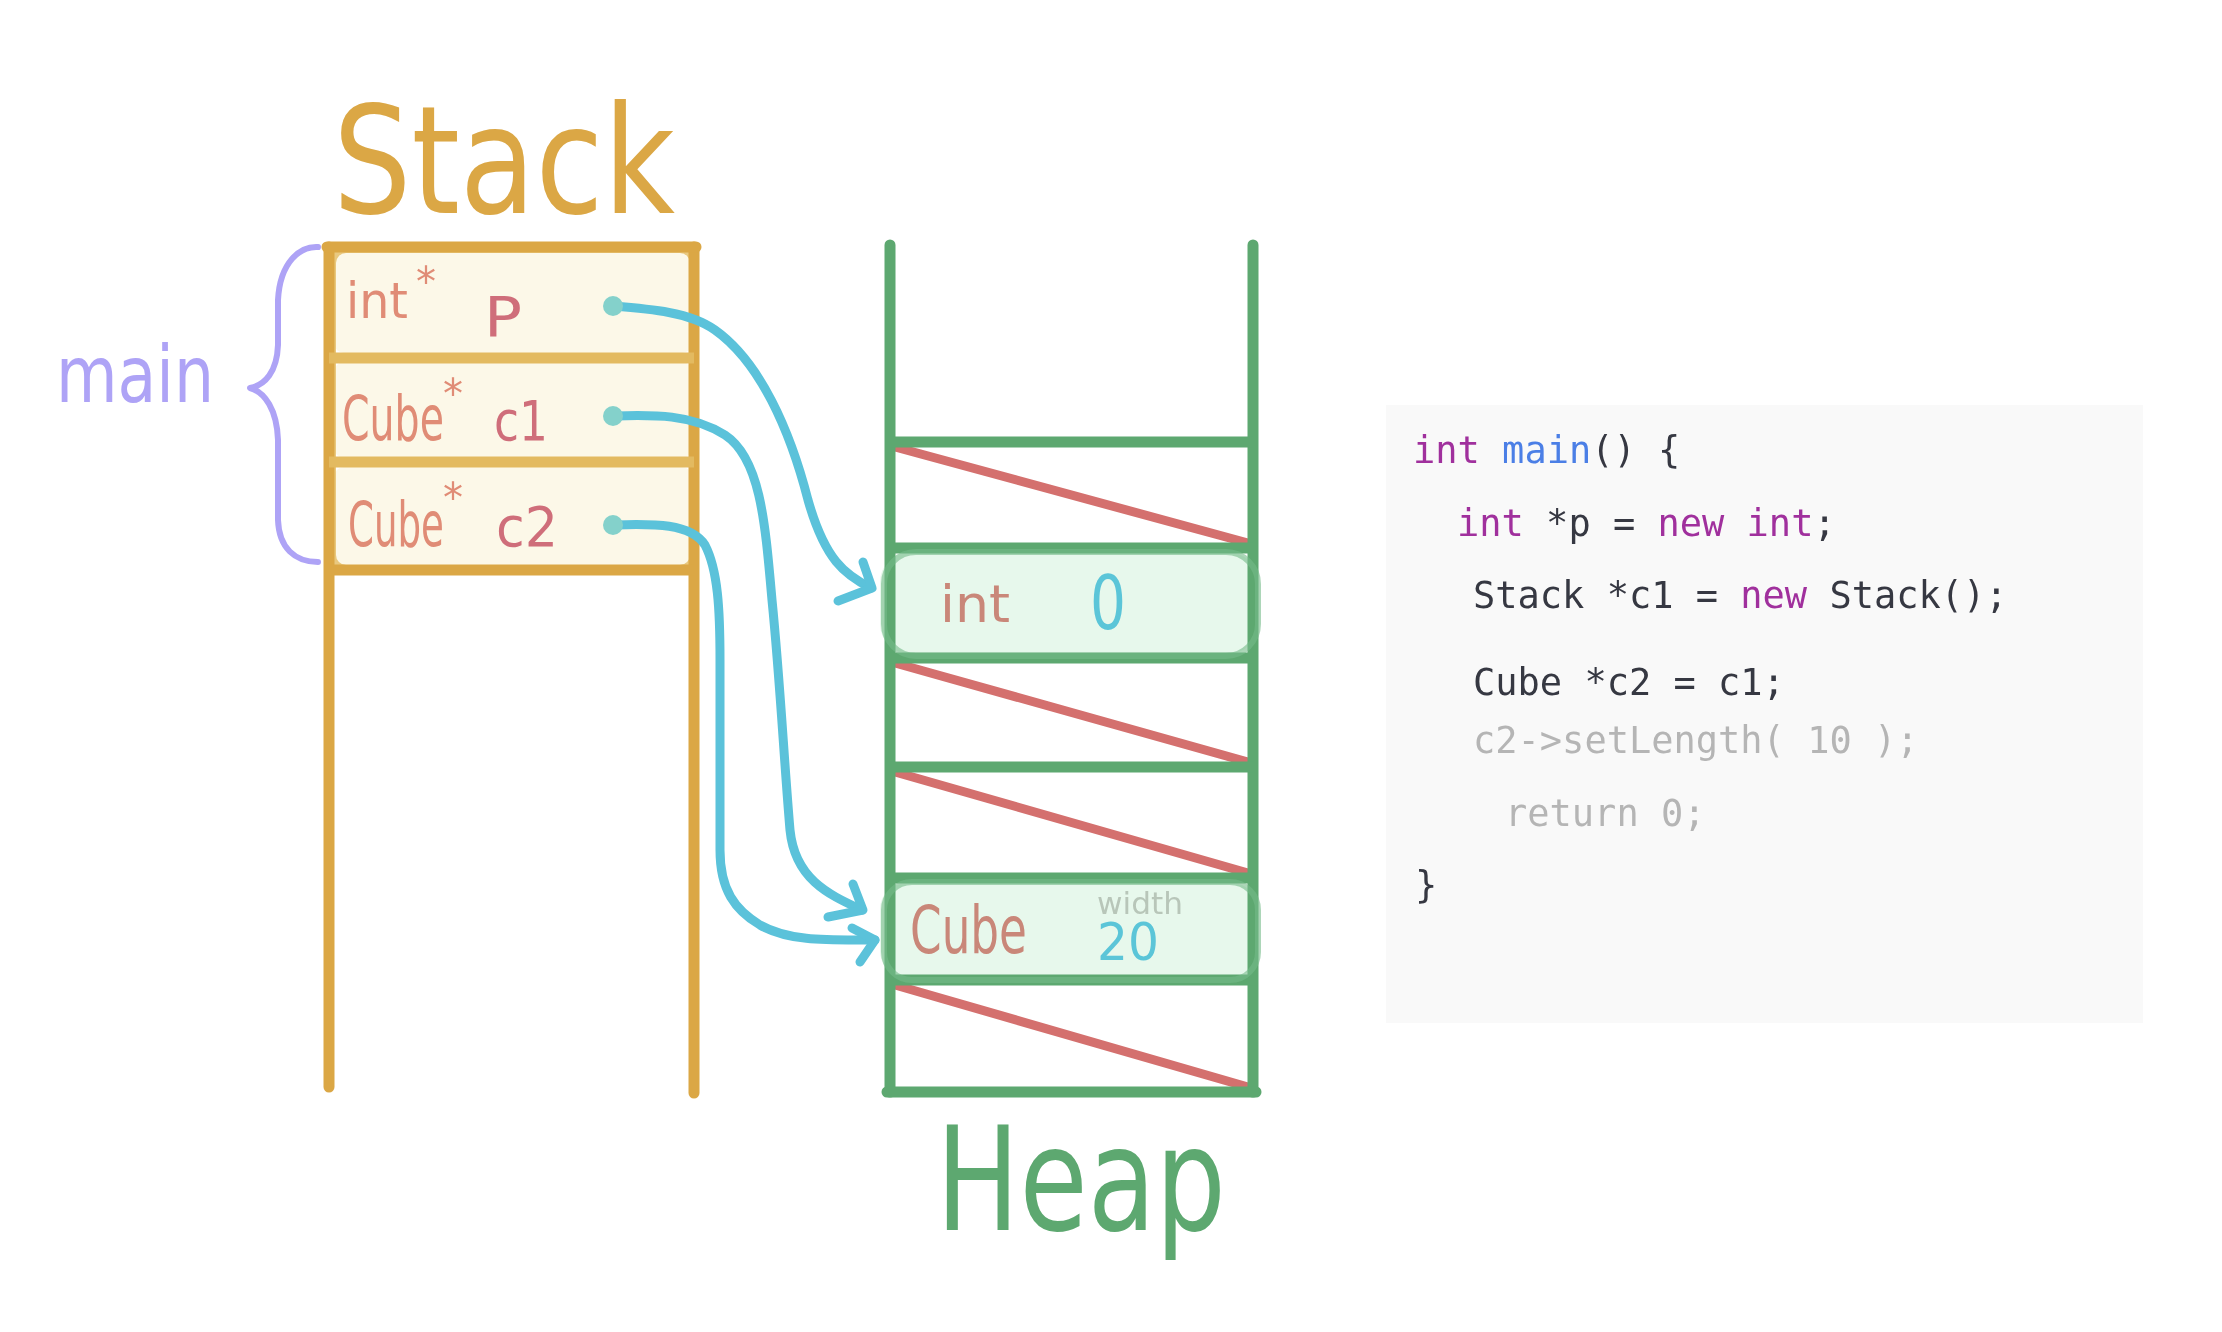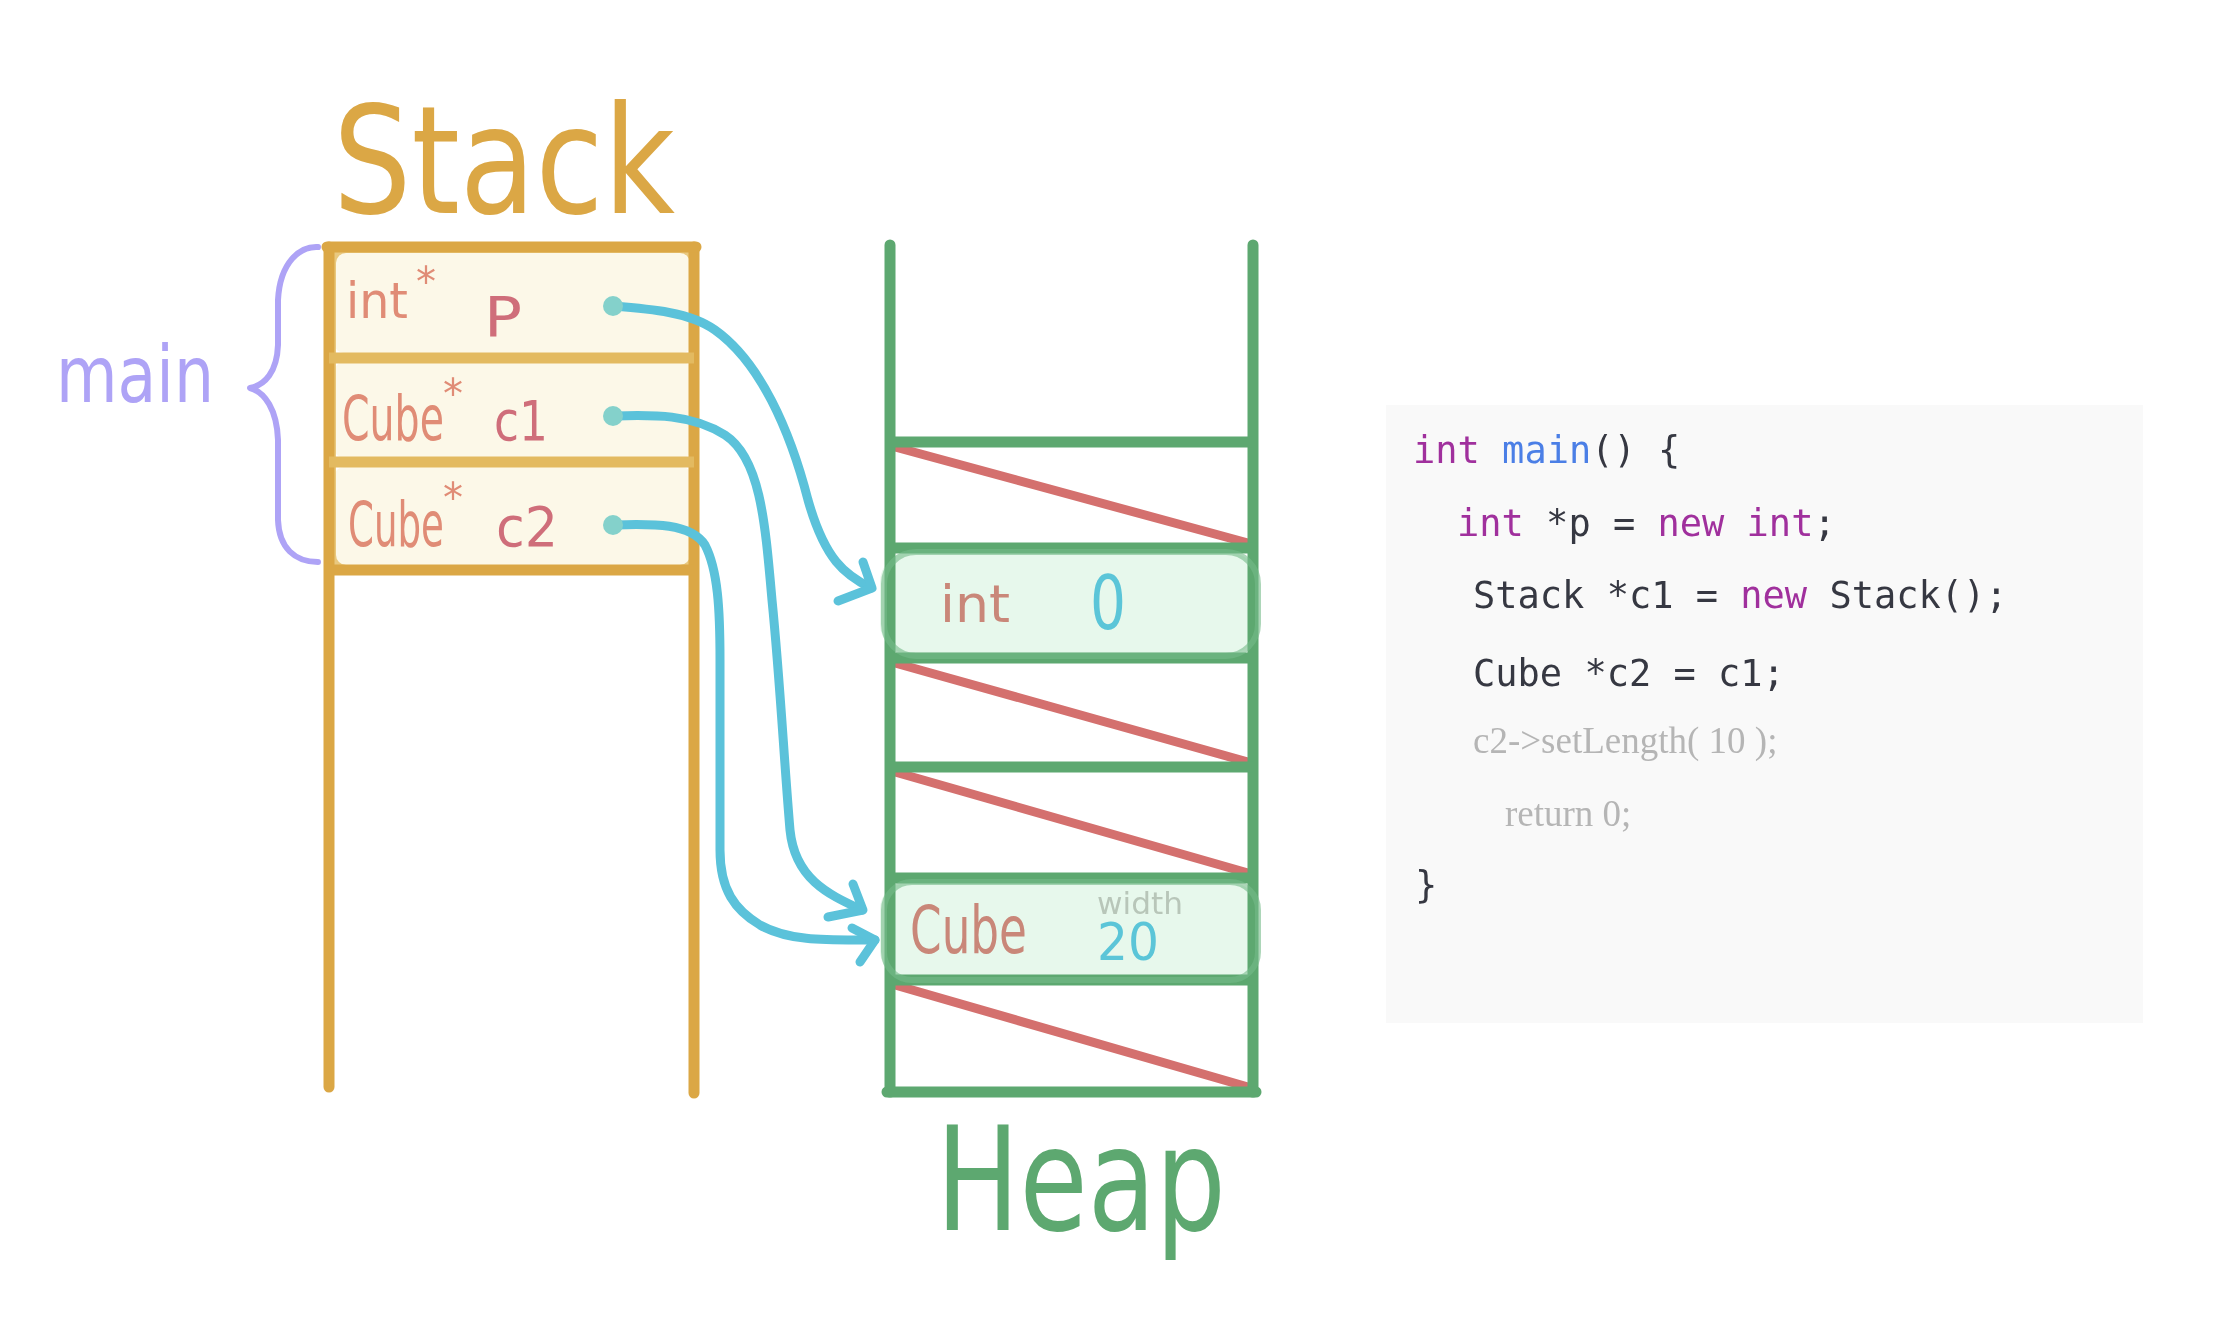--- a/index.html
+++ b/index.html
@@ -20,21 +20,21 @@
     background: #F9F9F9;
   }
   .code-line {
     position: absolute; left: 0; height: 72px;
     font-family: "DejaVu Sans Mono", monospace; font-size: 37px; line-height: 72px;
     white-space: pre; color: #363842;
   }
   .tok-kw { color: #A0309D; }
   .tok-fn { color: #4B7FE6; }
   .tok-plain { color: #363842; }
-  .tok-dim { color: #B5B5B5; font-family: Liberation Serif, serif; }
+  .tok-dim { color: #B5B5B5; }
 </style>
 </head>
 <body>
 
 <svg id="canvas" xmlns="http://www.w3.org/2000/svg" width="2222" height="1332" viewBox="0 0 2222 1332">
 
   <g>
     <text class="hand title-stack" x="333" y="213" textLength="342" lengthAdjust="spacingAndGlyphs">Stack</text>
 
     <rect x="334" y="253" width="358" height="100" rx="10" fill="#FCF8E8"></rect>
@@ -123,18 +123,18 @@
     <circle cx="613" cy="416" r="10" fill="#84D1CB" stroke="none"></circle>
     <circle cx="613" cy="525" r="10" fill="#84D1CB" stroke="none"></circle>
   </g>
 </svg>
 
 <div class="code-panel">
   <div id="code-lines">
       <div class="code-line" style="top: 10px; left: 17px; margin-left: 10px;"><span class="tok-kw">int</span><span class="tok-plain"> </span><span class="tok-fn">main</span><span class="tok-plain">() {</span></div>
       <div class="code-line" style="top: 82.5px; left: 71px;"><span class="tok-kw">int</span><span class="tok-plain"> *p = </span><span class="tok-kw">new</span><span class="tok-plain"> </span><span class="tok-kw">int</span><span class="tok-plain">;</span></div>
       <div class="code-line" style="top: 155px; left: 87px;"><span class="tok-plain">Stack *c1 = </span><span class="tok-kw">new</span><span class="tok-plain"> Stack();</span></div>
-      <div class="code-line" style="top: 233px; left: 87px;"><span class="tok-plain">Cube *c2 = c1;</span></div>
+      <div class="code-line" style="top: 242px; left: 87px;"><span class="tok-plain">Cube *c2 = c1;</span></div>
       <div class="code-line" style="top: 300px; left: 87px;"><span class="tok-dim">c2-&gt;setLength( 10 );</span></div>
       <div class="code-line" style="top: 372.5px; left: 87px; margin-left: 32px;"><span class="tok-dim">return 0;</span></div>
       <div class="code-line" style="top: 445px; left: 29px;"><span class="tok-plain">}</span></div>
     </div>
 </div>
 
 </body></html>

